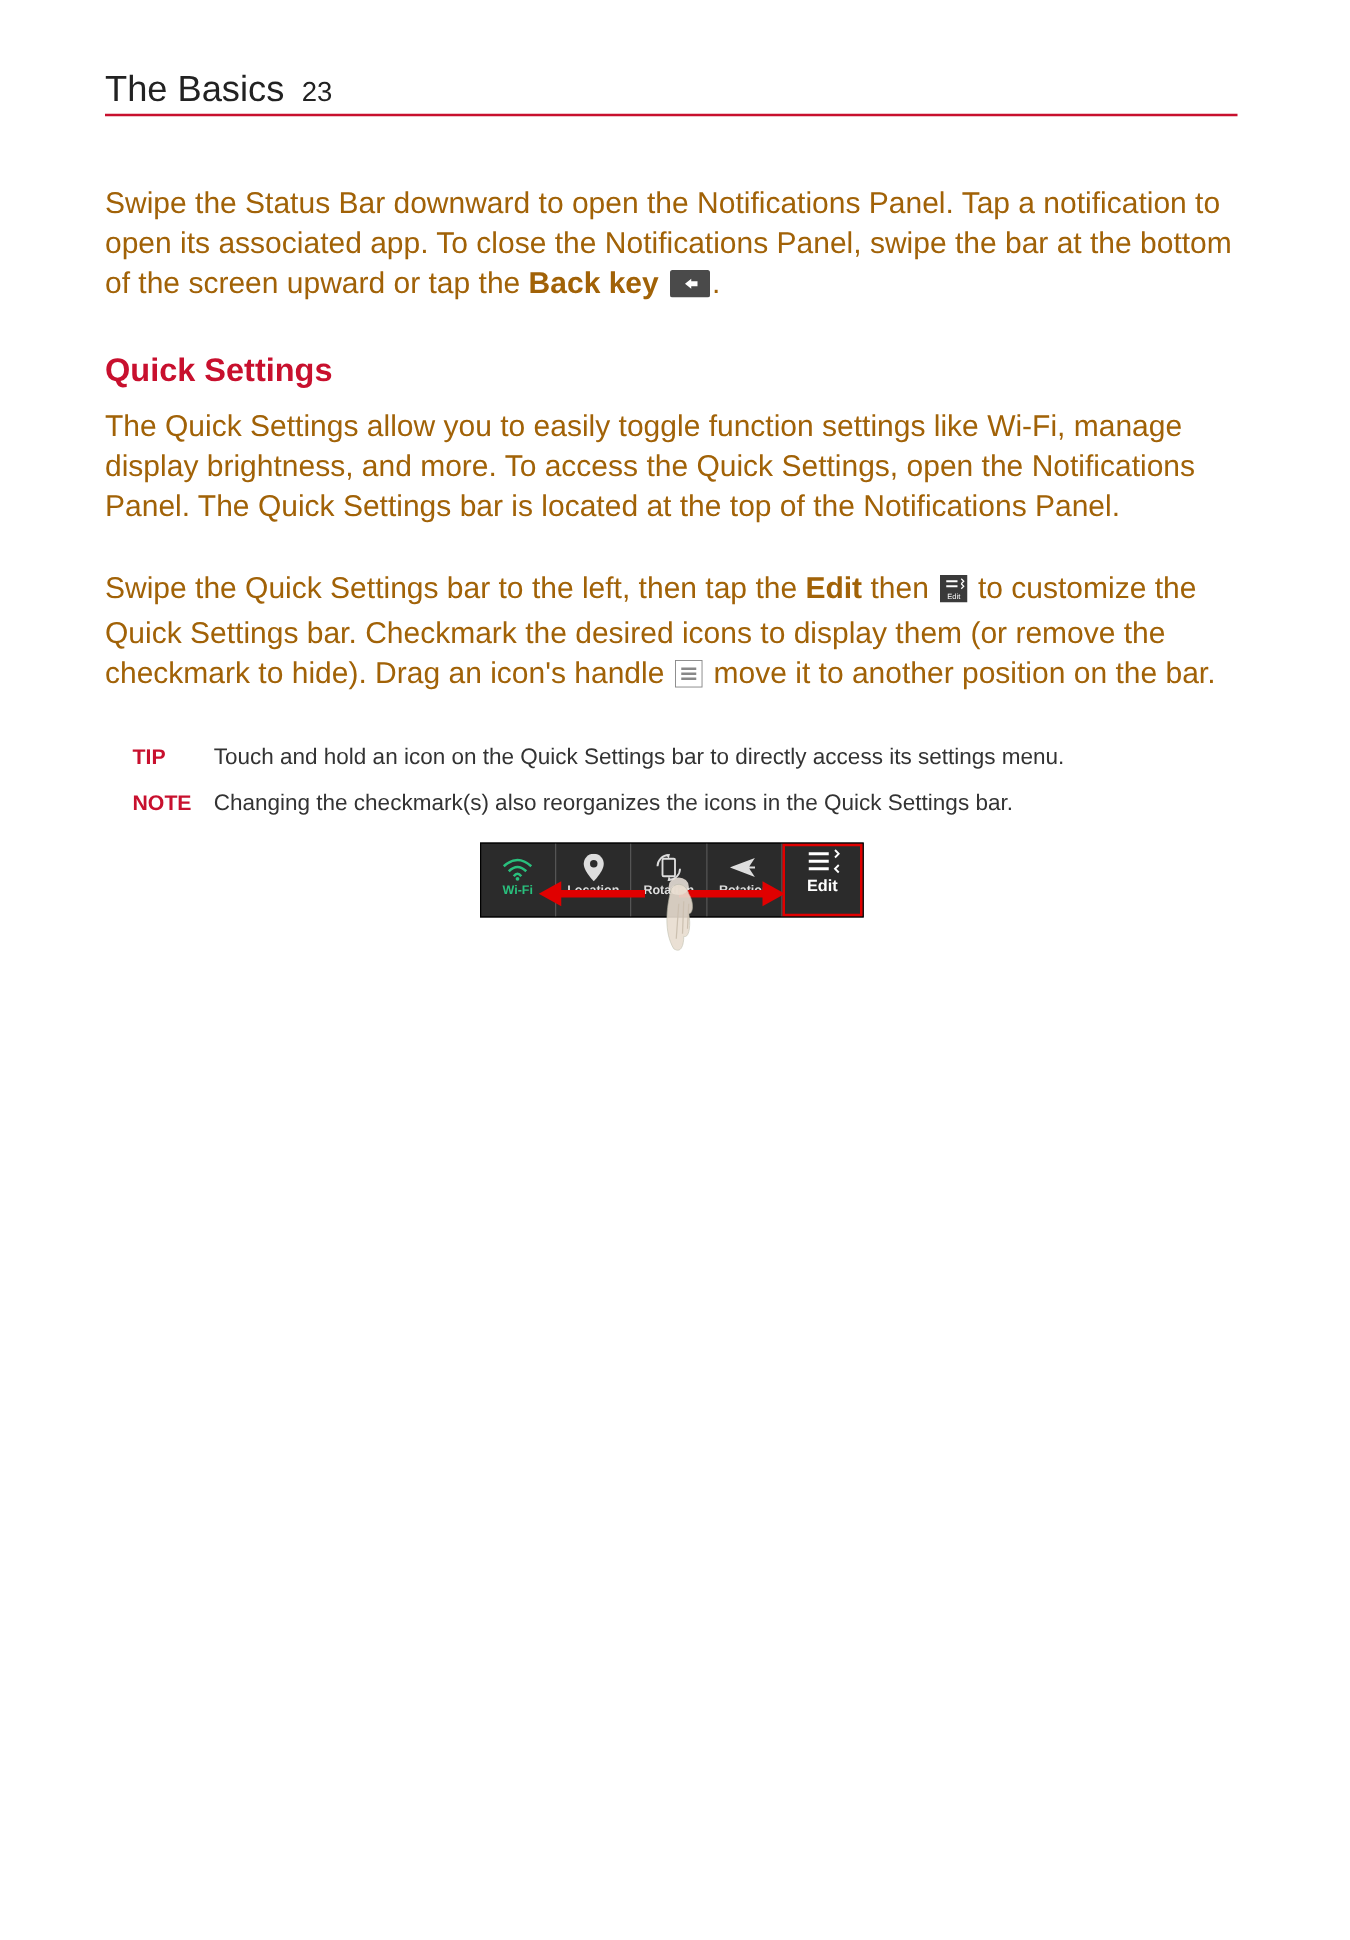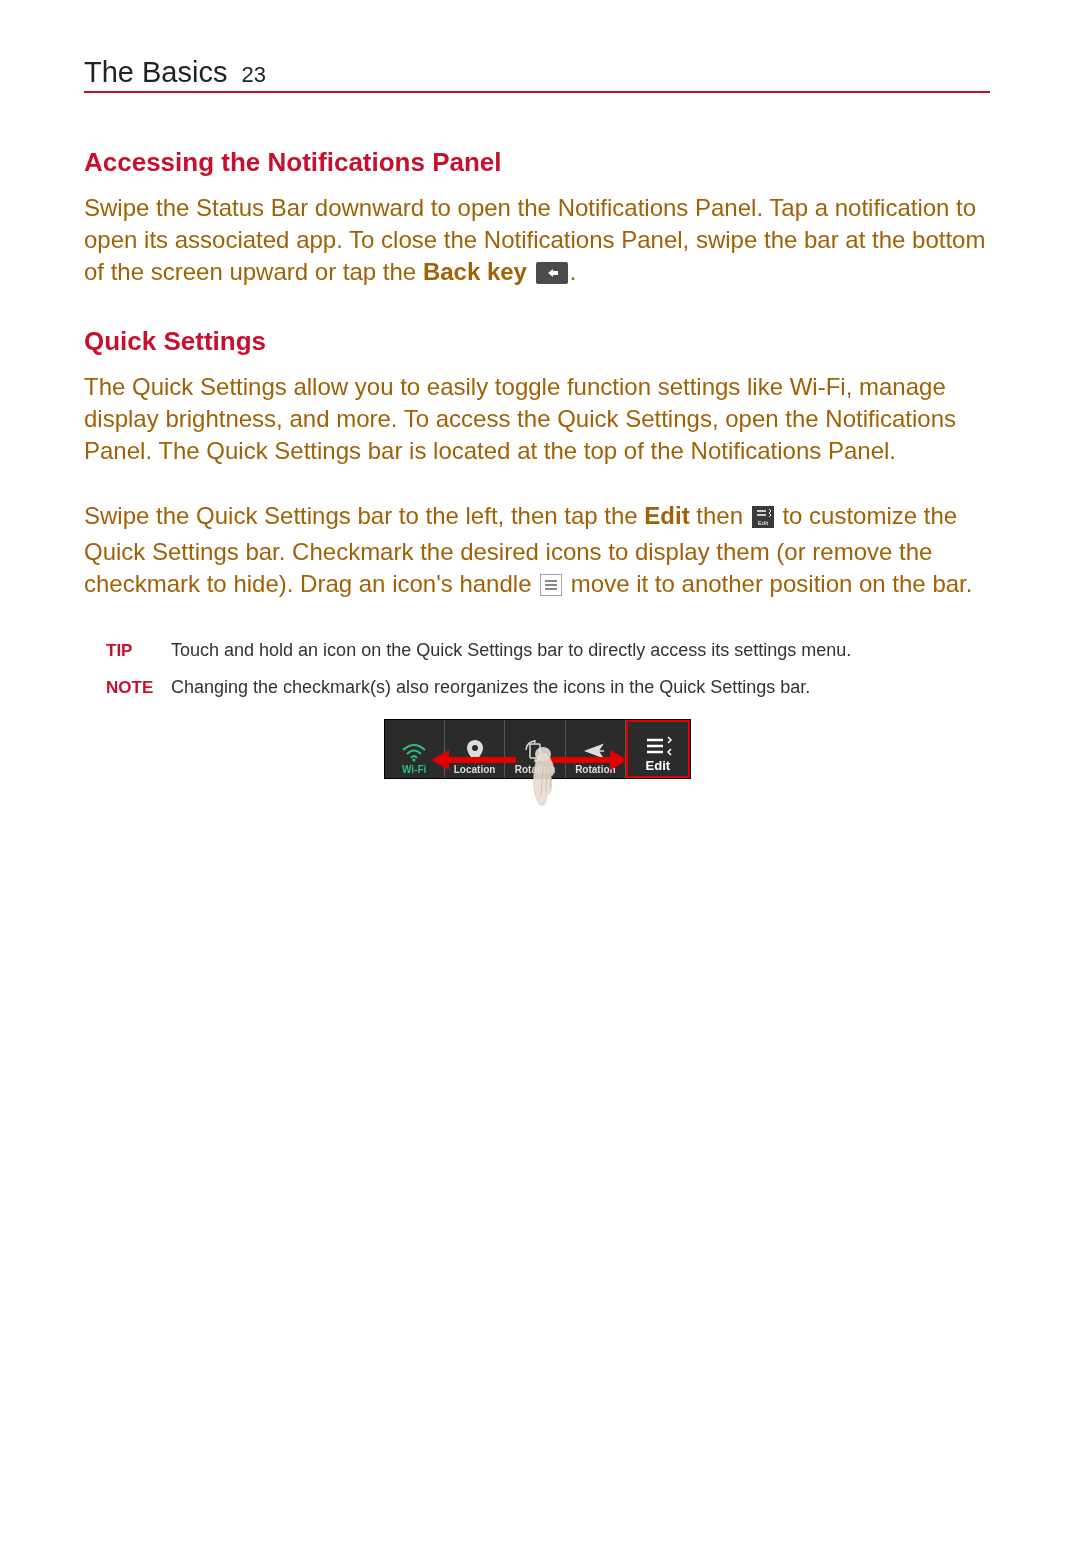--- a/index.html
+++ b/index.html
@@ -86,21 +86,21 @@
     display: flex;
     align-items: stretch;
     position: relative;
   }
   .qs-cell {
     flex: 1;
     display: flex;
     flex-direction: column;
     align-items: center;
     justify-content: flex-end;
-    padding-bottom: 3px;
+    padding-bottom: 15px;
     border-right: 1px solid #555;
     position: relative;
   }
   .qs-cell:last-child { border-right: none; }
   .qs-cell .lbl {
     color: #ddd;
     font-size: 10px;
     font-weight: 700;
     margin-top: 2px;
   }
@@ -130,21 +130,20 @@
 </head>
 <body>
 
 <div class="page">
 
   <div class="header-row">
     <span class="header-title">The Basics</span>
     <span class="header-page">23</span>
   </div>
 
-  <div class="section-heading">Accessing the Notifications Panel</div>
   <div class="body-text">
     <span>Swipe the Status Bar downward to open the Notifications Panel. Tap a notification to open its associated app. To close the Notifications Panel, swipe the bar at the bottom of the screen upward or tap the </span>
     <span class="bold">Back key</span>
     <span class="inline-icon">
       <svg width="32" height="22" viewBox="0 0 32 22">
         <rect x="0" y="0" width="32" height="22" rx="2" fill="#4a4a4a"></rect>
         <path d="M12 11 L17 7 L17 9 L22 9 L22 13 L17 13 L17 15 Z" fill="#fff"></path>
       </svg>
     </span><span>.</span>
   </div>

